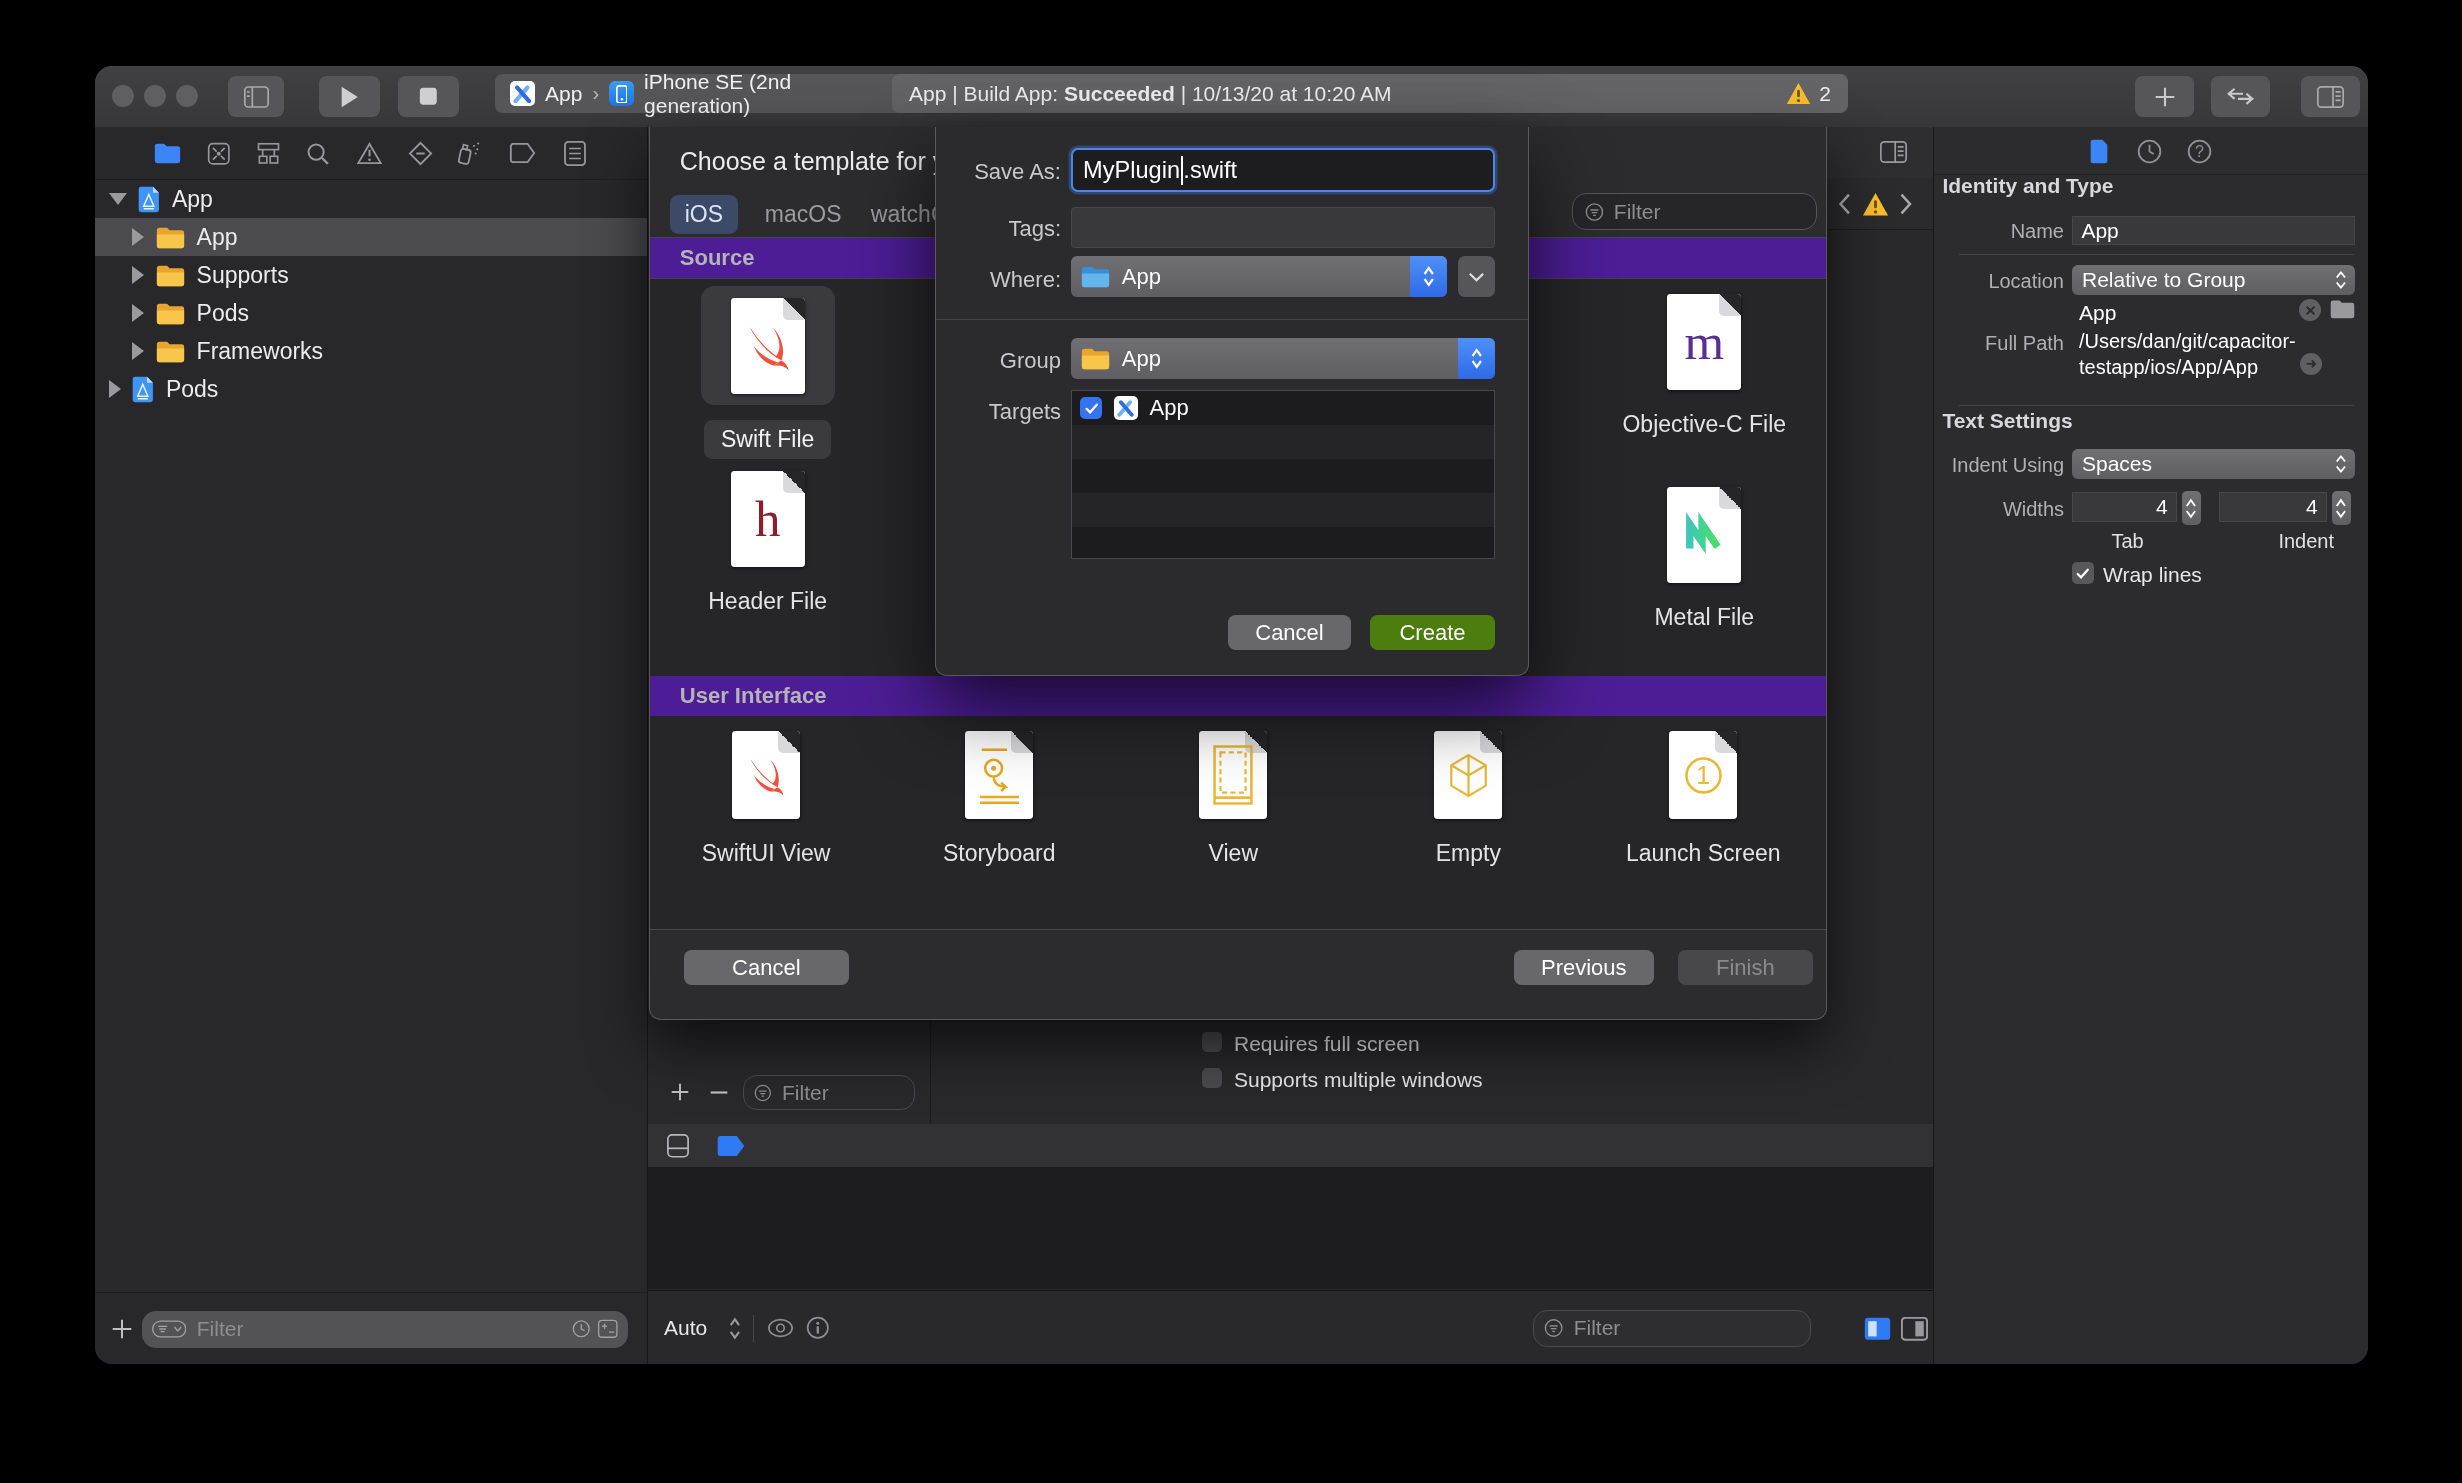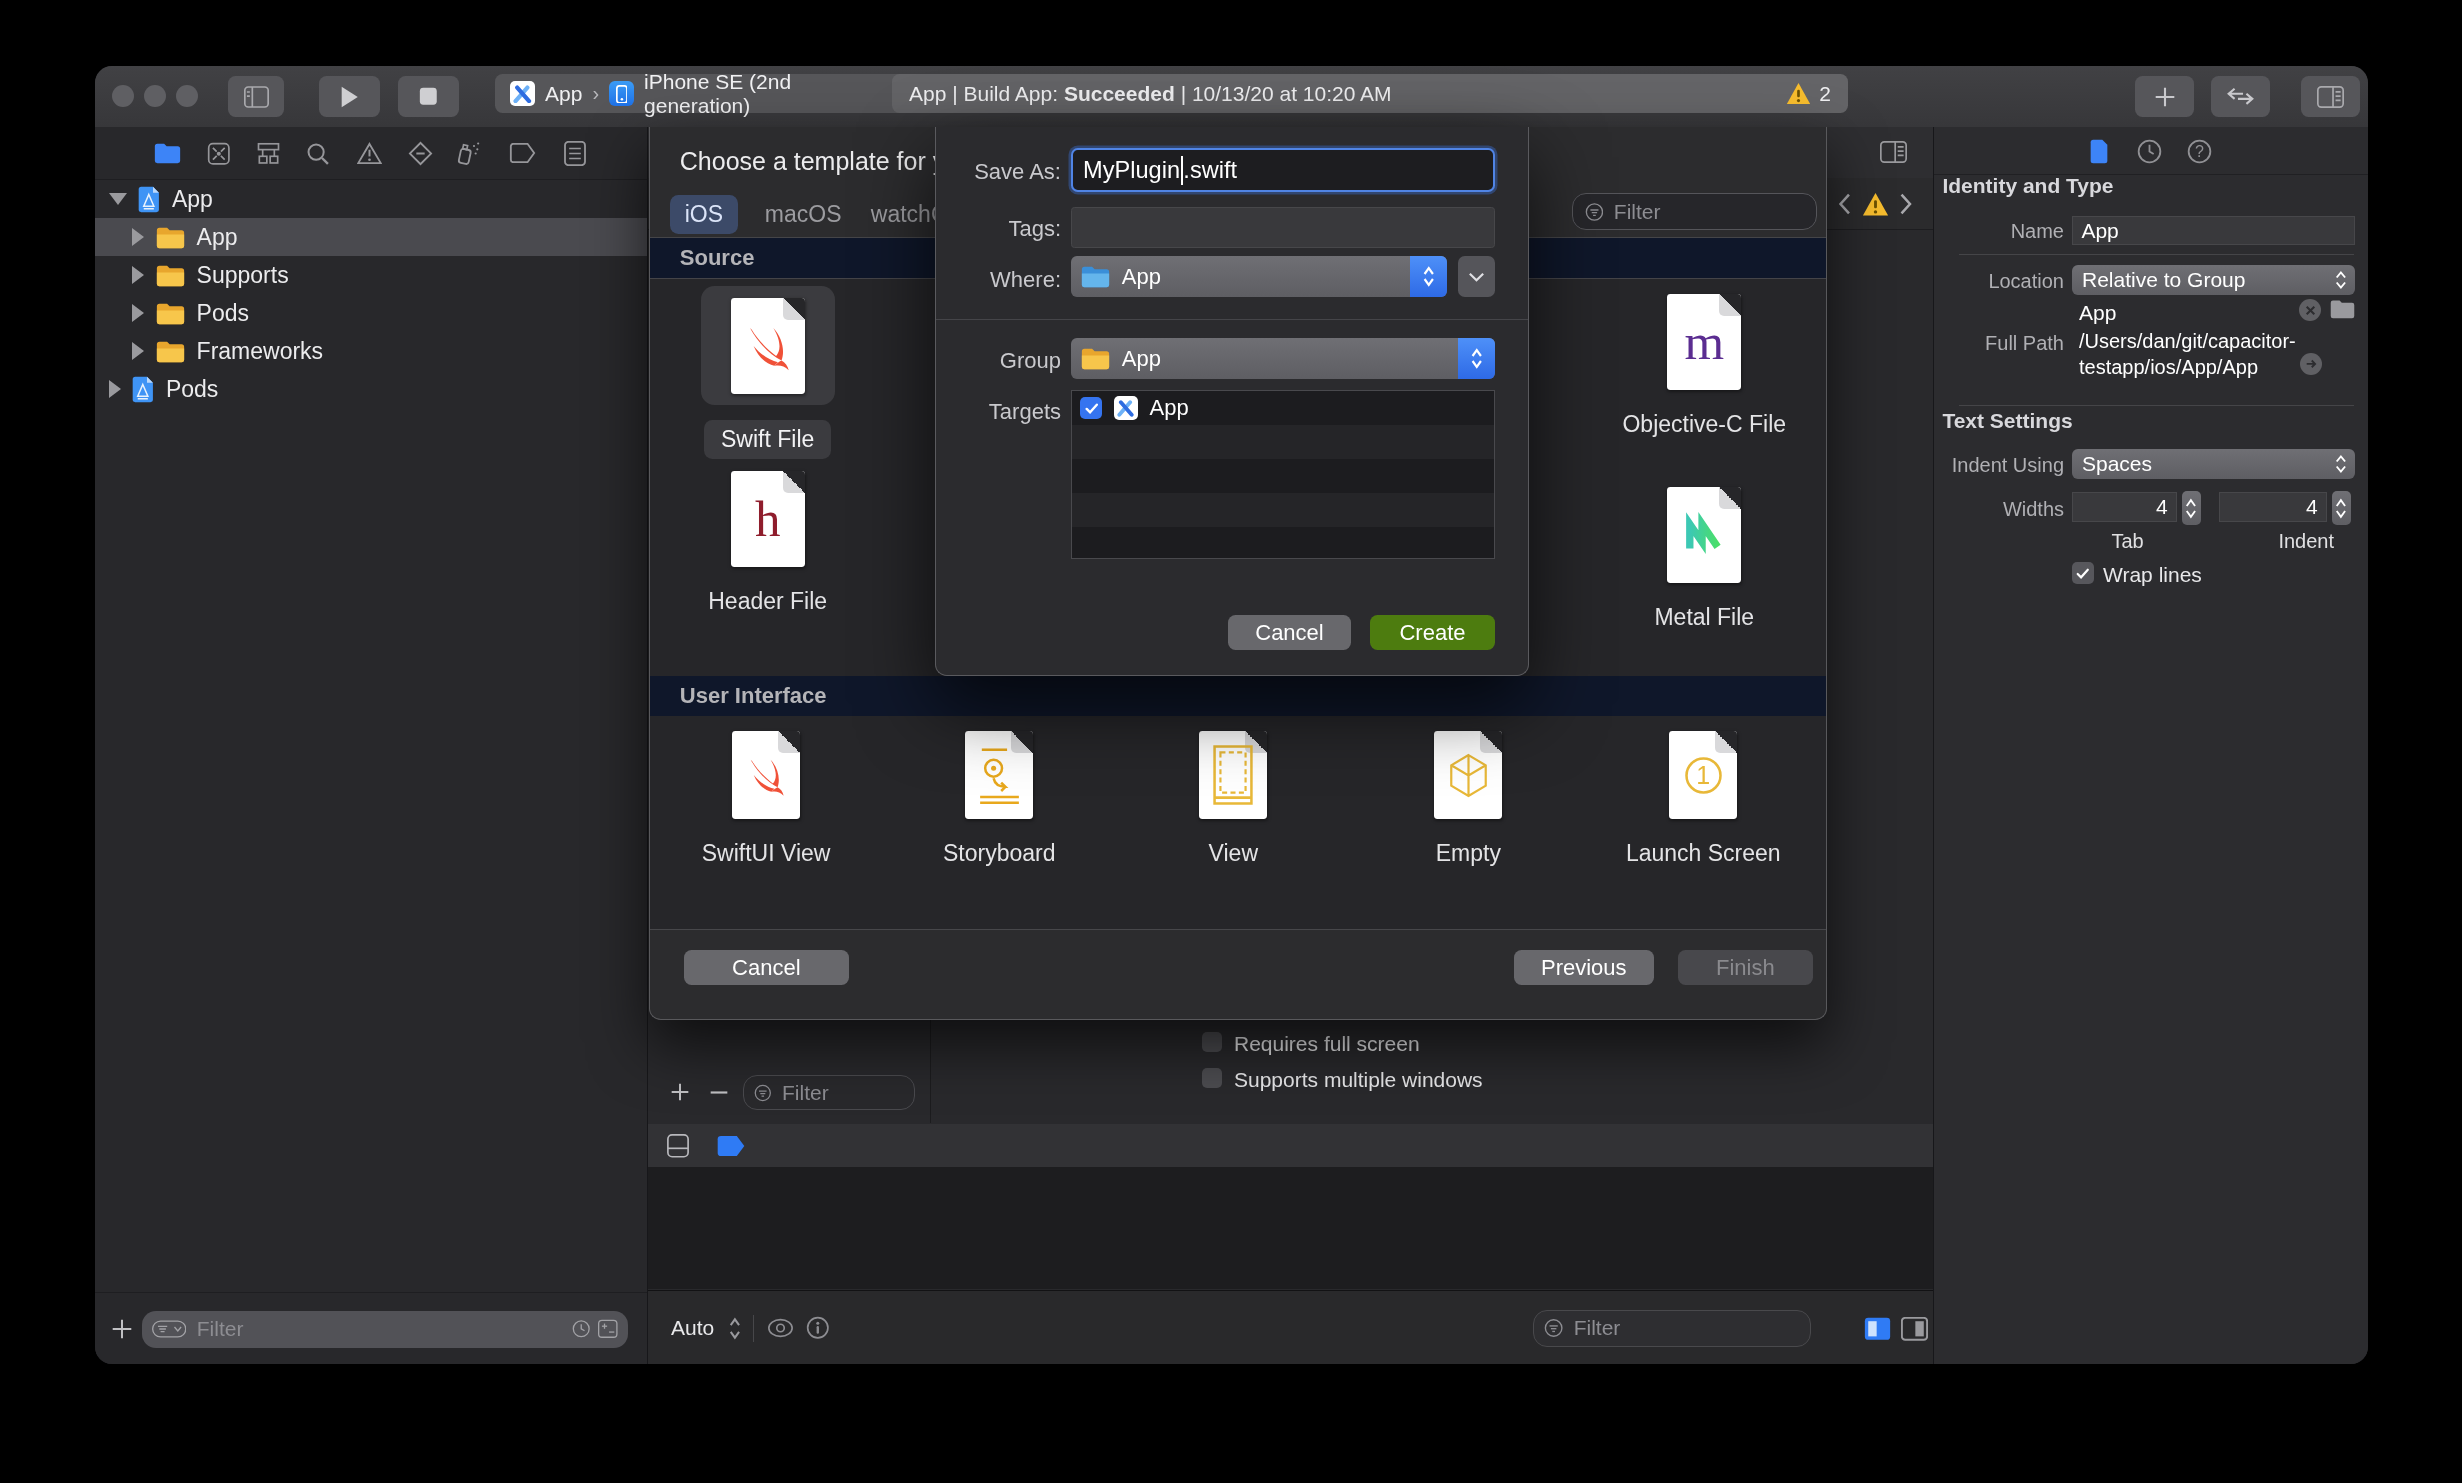--- a/index.html
+++ b/index.html
@@ -48,21 +48,21 @@
   .strip1{position:absolute;left:0;top:0;width:100%;height:51px;background:#2e2e31;border-bottom:0.8px solid #1d1d20;}
   .strip2{position:absolute;left:0;top:51px;width:100%;height:51px;background:#2b2b2d;border-bottom:0.8px solid #1d1d20;}
   .cbox{position:absolute;width:20px;height:20px;border-radius:5px;background:#4c4c50;}
   .dbgbar{position:absolute;left:0;top:997px;width:100%;height:43px;background:#323235;border-bottom:0.8px solid #1a1a1c;}
   .console{position:absolute;left:0;top:1040px;width:100%;height:122px;background:#1d1d1f;}
   .bbar{position:absolute;left:0;top:1163px;width:100%;height:74px;background:#29292b;border-top:0.8px solid #121214;}
   
   .sheet{position:absolute;left:0.8px;top:0;width:1176px;height:892px;background:#2c2c2e;
          border:0.8px solid #59595c;border-top:none;border-radius:0 0 11.8px 11.8px;
          box-shadow:0 25px 59px rgba(0,0,0,.65);z-index:5;}
-  .sechdr{position:absolute;left:0;width:100%;height:41px;background:#0f172a;border-bottom:0.8px solid #444448;
+  .sechdr{position:absolute;left:0;width:100%;height:41px;background:#4c1d95;border-bottom:0.8px solid #444448;
           display:flex;align-items:center;font-weight:bold;font-size:22px;color:#b4b4b8;padding-left:30px;box-sizing:border-box;}
   .grid{position:absolute;left:0;width:100%;background:#262629;}
   .tpl{position:absolute;width:219px;display:flex;flex-direction:column;align-items:center;}
   .doc{position:relative;width:74px;height:96px;background:#fff;border-radius:3.4px;
        box-shadow:0.8px 1.7px 3.4px rgba(0,0,0,.4);}
   .doc.sm{width:68px;height:88px;}
   .doc .fold{position:absolute;top:0;right:0;width:22px;height:22px;
              background:linear-gradient(225deg,#2c2c2e 50%,#d9d9db 50%);border-radius:0 3.4px 0 5px;}
   .grid .fold{background:linear-gradient(225deg,#262629 50%,#d9d9db 50%);}
   .glyph{position:absolute;inset:0;display:flex;align-items:center;justify-content:center;}
@@ -389,21 +389,21 @@
       </span>
       <span class="abs icbtn" style="left:66px;top:10px;width:34px;height:23.6px">
         <svg width="30" height="22" viewBox="0 0 36 26">
               <path d="M2 5 a4 4 0 0 1 4-4 h19 l9 12 -9 12 H6 a4 4 0 0 1-4-4 Z" fill="#2f7bf5"></path>
             </svg>
       </span>
     </div>
     <div class="console"></div>
 
     <div class="bbar">
-      <span class="abs" style="left:23px;top:25px;font-size:21px">Auto</span>
+      <span class="abs" style="left:16px;top:25px;font-size:21px">Auto</span>
       <svg class="abs" style="left:81px;top:24.5px" width="11.8" height="25" viewBox="0 0 14 30">
             <path d="M2 11 L7 4 L12 11" fill="none" stroke="#9a9a9e" stroke-width="2.4"></path>
             <path d="M2 19 L7 26 L12 19" fill="none" stroke="#9a9a9e" stroke-width="2.4"></path>
           </svg>
       <div class="vdiv" style="left:105px;top:23.6px;height:27px;background:#47474a"></div>
       <span class="abs icbtn" style="left:116px;top:23.6px;width:32px;height:27px">
         <svg width="27" height="20" viewBox="0 0 32 24">
               <ellipse cx="16" cy="12" rx="14" ry="10" fill="none" stroke="#8d8d92" stroke-width="2"></ellipse>
               <circle cx="16" cy="12" r="4.5" fill="none" stroke="#8d8d92" stroke-width="2"></circle>
             </svg>

